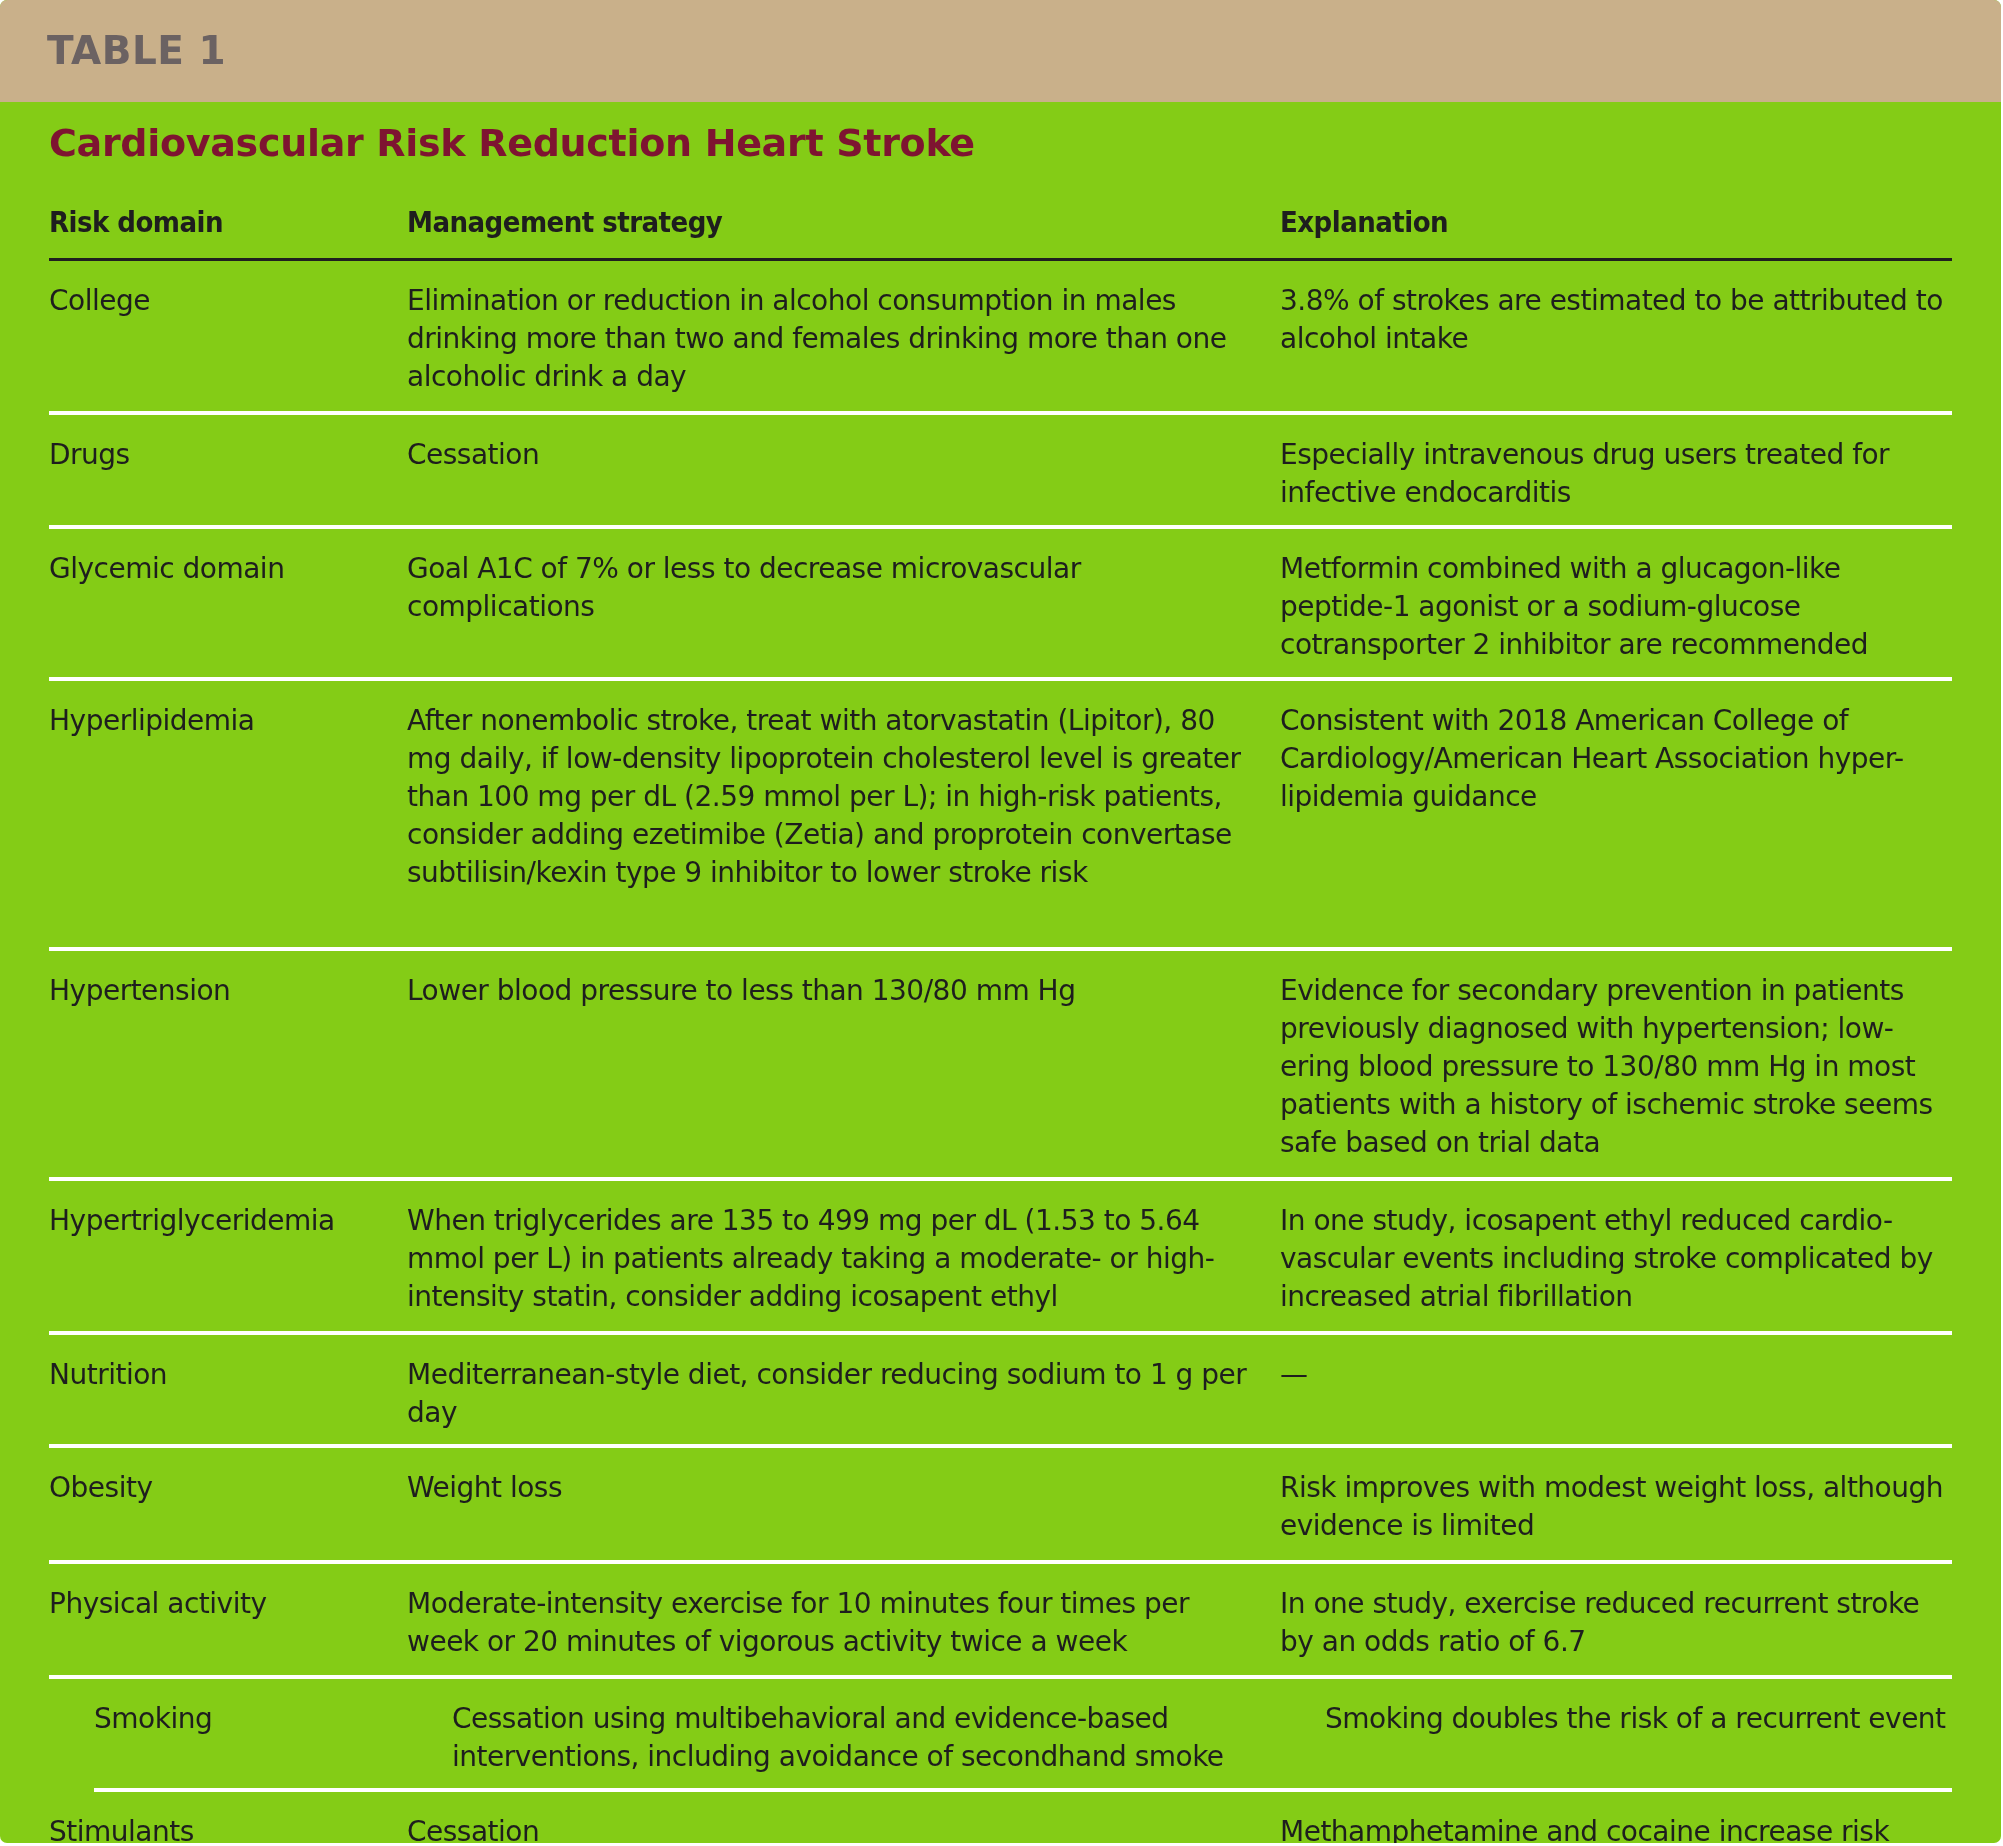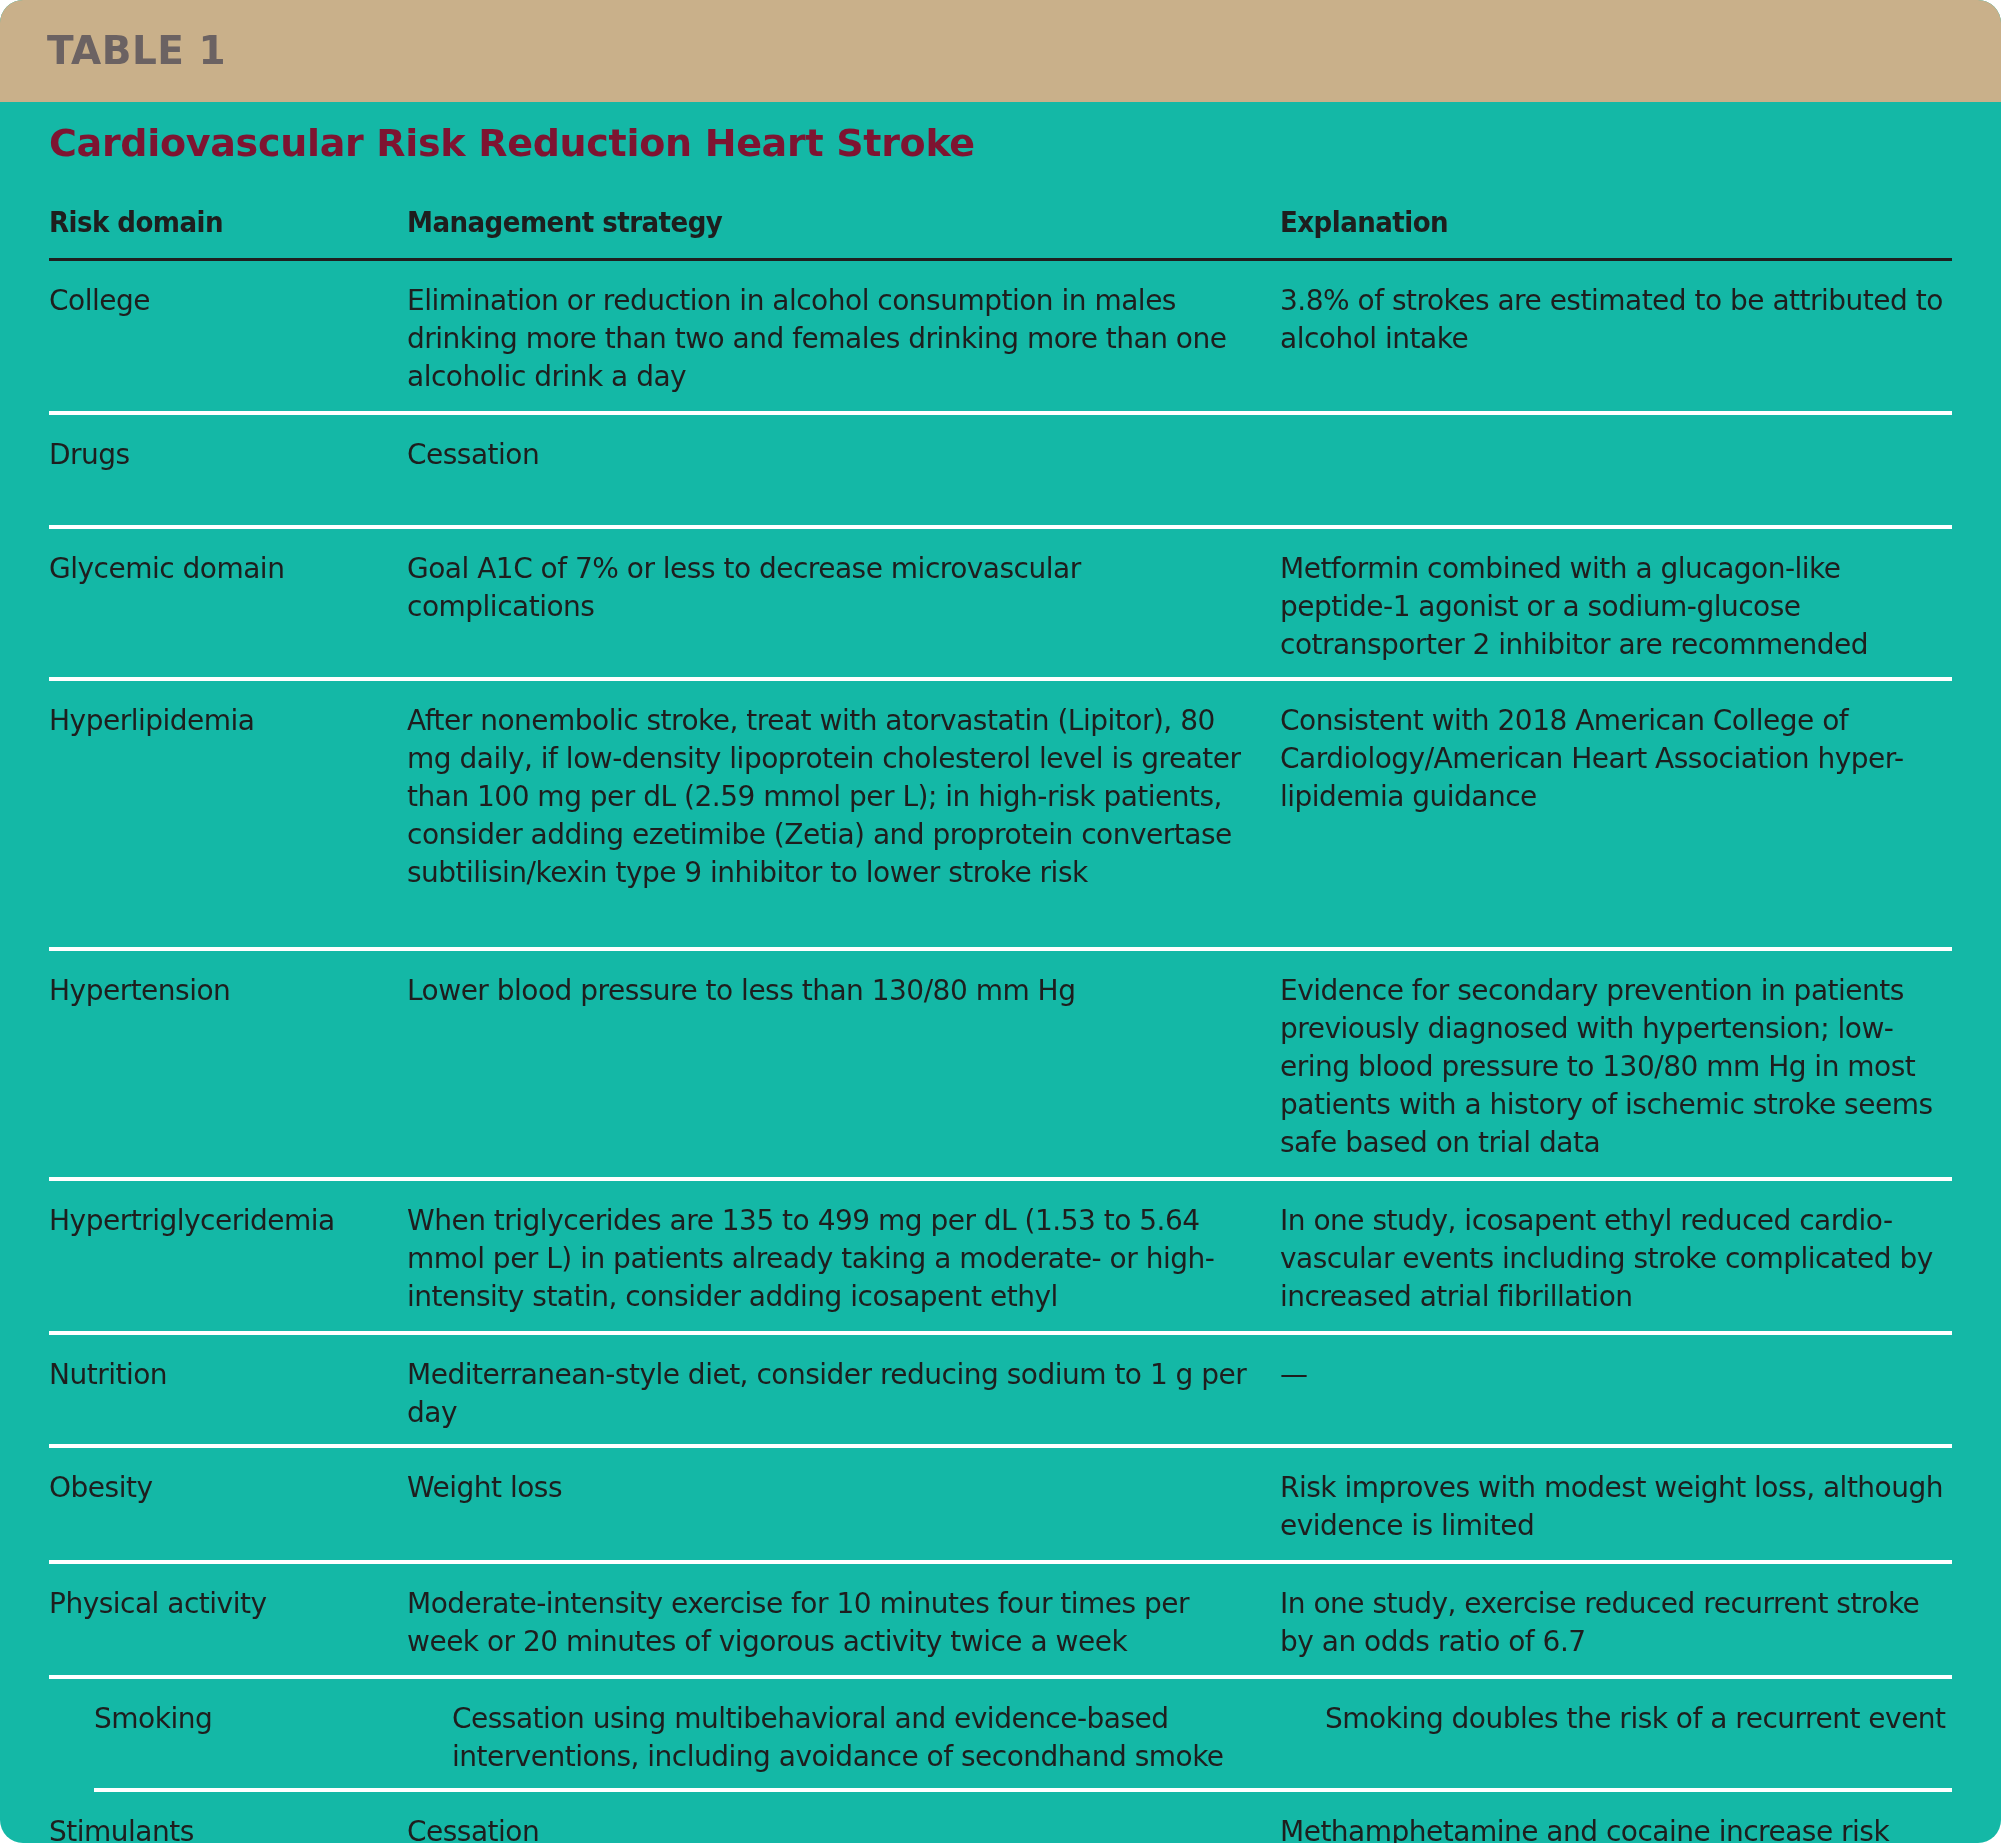--- a/index.html
+++ b/index.html
@@ -1,19 +1,19 @@
 <!DOCTYPE html>
 <html style="font-size:15px"><head>
 <meta charset="utf-8">
 <style>
   html, body { margin: 0; padding: 0; background: #ffffff; }
   body { width: 2003px; height: 1846px; position: relative; overflow: hidden;
          font-family: "Liberation Sans", "DejaVu Sans", sans-serif; }
   .card { position: absolute; left: 0; top: 0; width: 2001px; height: 1843px;
-          background: #14b8a6; border-radius: 23px; overflow: hidden; }
+          background: #84cc16; border-radius: 7px; overflow: hidden; }
   .band { position: absolute; left: 0; top: 0; right: 0; height: 102px; background: #c9b08a; }
   .band-label { position: absolute; left: 47px; top: 28px; font-size: 39px; font-weight: bold;
                 color: #6b6262; letter-spacing: 0.5px; font-family: "DejaVu Sans", sans-serif; }
   .title { position: absolute; left: 49px; top: 121px; font-size: 38px; font-weight: bold;
            color: #7e1431; font-family: "DejaVu Sans", sans-serif; letter-spacing: -0.3px; }
   .table { position: absolute; left: 49px; top: 199px; width: 1903px; }
   .thead { position: relative; height: 59px; border-bottom: 3.8px solid #1f1f1f; }
   .th { position: absolute; top: 5.7px; font-size: 29px; font-weight: bold; color: #1e1e1e;
         font-family: "DejaVu Sans", sans-serif; letter-spacing: -0.6px; transform: scaleX(0.9); transform-origin: left; white-space: nowrap; }
   .c1 { left: 0; } .c2 { left: 358px; } .c3 { left: 1231px; }
@@ -42,20 +42,21 @@
     </div>
     <div id="tbody">
         <div class="row" style="height: 150px;">
           <div class="cell c1">College</div>
           <div class="cell c2">Elimination or reduction in alcohol consumption in males drinking more than two and females drinking more than one alcoholic drink a day</div>
           <div class="cell c3">3.8% of strokes are estimated to be attributed to alcohol intake</div>
         </div>
         <div class="row" style="height: 110px;">
           <div class="cell c1">Drugs</div>
           <div class="cell c2">Cessation</div>
+          <div class="cell c3">Especially intravenous drug users treated for infective endocarditis</div>
         </div>
         <div class="row" style="height: 148px;">
           <div class="cell c1">Glycemic domain</div>
           <div class="cell c2">Goal A1C of 7% or less to decrease microvascular complications</div>
           <div class="cell c3">Metformin combined with a glucagon-like peptide-1 agonist or a sodium-glucose cotransporter 2 inhibitor are recommended</div>
         </div>
         <div class="row" style="height: 266px;">
           <div class="cell c1">Hyperlipidemia</div>
           <div class="cell c2">After nonembolic stroke, treat with atorvastatin (Lipitor), 80 mg daily, if low-density lipoprotein cholesterol level is greater than 100 mg per dL (2.59 mmol per L); in high-risk patients, consider adding ezetimibe (Zetia) and proprotein convertase subtilisin/kexin type 9 inhibitor to lower stroke risk</div>
           <div class="cell c3">Consistent with 2018 American College of Cardiology/American Heart Association hyper-lipidemia guidance</div>

